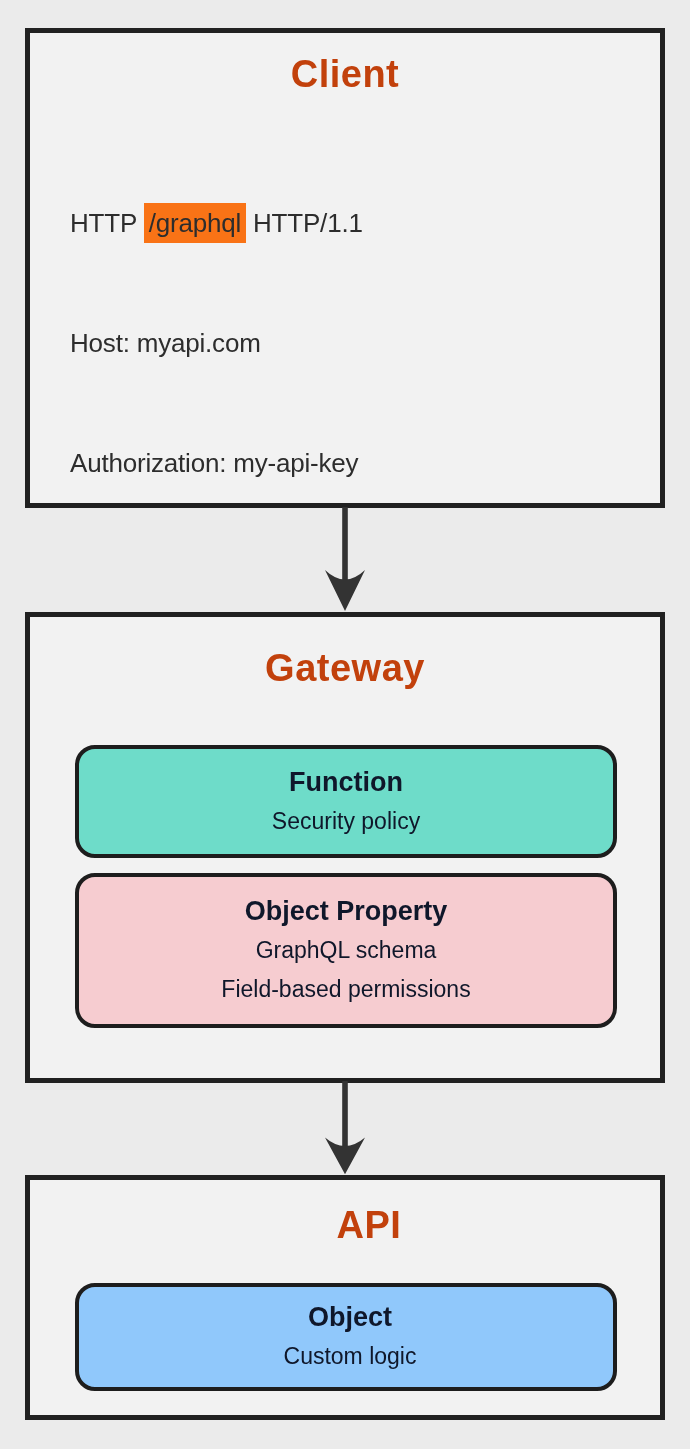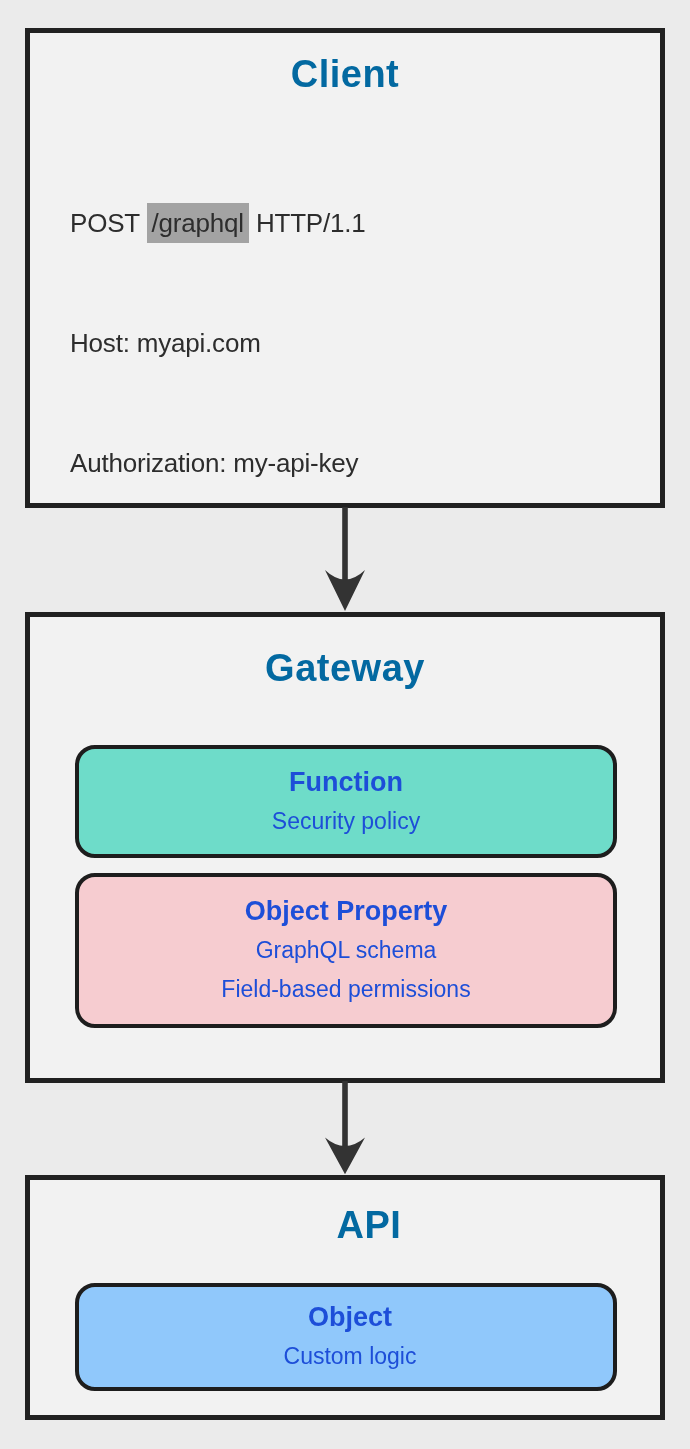--- a/index.html
+++ b/index.html
@@ -25,55 +25,55 @@
   }
   #client-node  { top: 28px;   height: 480px; }
   #gateway-node { top: 612px;  height: 471px; }
   #api-node     { top: 1175px; height: 245px; }
 
   .node-title {
     margin: 0;
     text-align: center;
     font-size: 38px;
     font-weight: bold;
-    color: #0369a1;
+    color: #c2410c;
     letter-spacing: 0.5px;
   }
   #client-node  .node-title { margin-top: 20px; }
   #gateway-node .node-title { margin-top: 30px; }
   #api-node     .node-title { margin-top: 24px; padding-left: 48px; }
 
   .code {
     margin: 27px 0 0 40px;
     font-size: 26px;
     line-height: 40px;
     color: #2d2d2d;
     white-space: pre;
     letter-spacing: -0.2px;
   }
   .gap { height: 40px; }
 
   .hl { padding: 5px 5px; }
-  .hl-teal { background: #a3a3a3; }
+  .hl-teal { background: #f97316; }
   .hl-pink { background: #f5c5c9; }
   .hl-blue { background: #8ac2f8; }
 
   .card {
     position: absolute;
     left: 45px;
     width: 542px;
     border: 4px solid #1d1d1d;
     border-radius: 20px;
     box-sizing: border-box;
     display: flex;
     flex-direction: column;
     justify-content: center;
     align-items: center;
     text-align: center;
-    color: #1d4ed8;
+    color: #0f172a;
   }
   .card-teal { top: 128px; height: 113px; background: #6edcc9; }
   .card-pink { top: 256px; height: 155px; background: #f6ccd0; }
   .card-blue { top: 103px; height: 108px; background: #90c8fb; padding-left: 8px; }
 
   .card-title { font-size: 27px; font-weight: bold; line-height: 39px; }
   .card-line  { font-size: 23px; line-height: 39px; }
 
   .arrow {
     position: absolute;
@@ -84,21 +84,21 @@
   #arrow-gateway-api    { top: 1081px; height: 95px; }
 </style>
 </head>
 <body>
 
 <div class="canvas">
 
   <section class="node" id="client-node">
     <h2 class="node-title">Client</h2>
     <div class="code">
-      <div class="line"><span>POST </span><span class="hl hl-teal">/graphql</span><span> HTTP/1.1</span></div>
+      <div class="line"><span>HTTP </span><span class="hl hl-teal">/graphql</span><span> HTTP/1.1</span></div>
       <div class="line">Host: myapi.com</div>
       <div class="line">Authorization: my-api-key</div>
       <div class="gap"></div>
       <div class="line">{</div>
       <div class="line"><span>  "query": "query {</span><span class="hl hl-pink">profile(</span><span class="hl hl-blue">id: 1</span><span>) { </span><span class="hl hl-pink">name</span><span> } }",</span></div>
       <div class="line">  "variables": {}</div>
       <div class="line">}</div>
     </div>
   </section>
 

